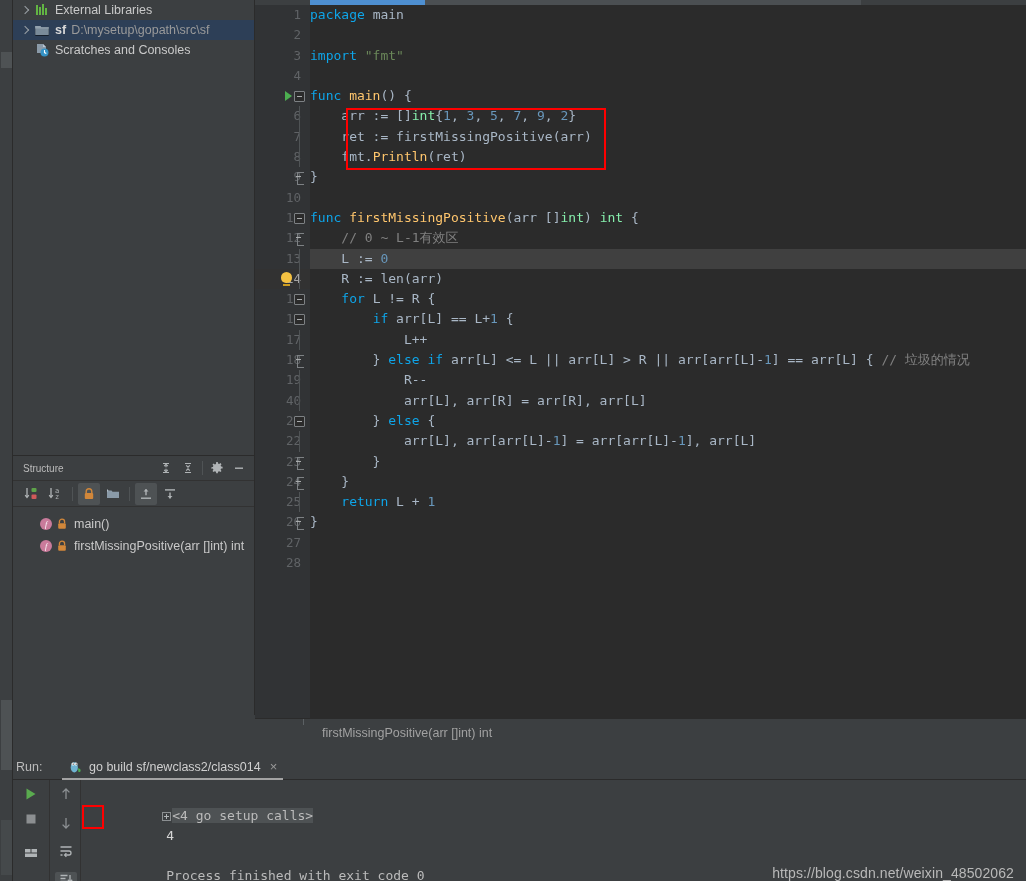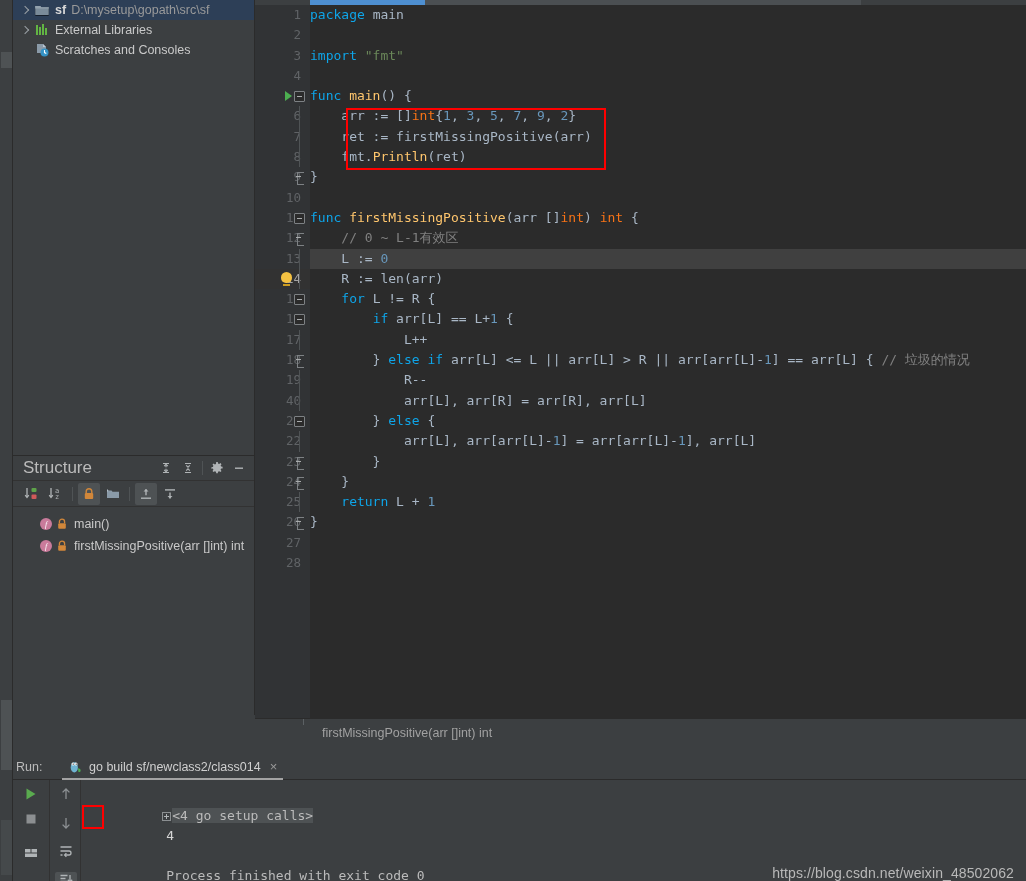--- a/index.html
+++ b/index.html
@@ -53,21 +53,21 @@
 
   
   .structure-panel{
     position:absolute; left:13px; top:455px; width:242px; height:260px;
     background:#3c3f41; border-right:1px solid #2b2b2b; border-top:1px solid #2b2b2b;
   }
   .sp-header{
     height:25px; display:flex; align-items:center; padding:0 4px 0 10px;
     border-bottom:1px solid #323232;
   }
-  .sp-title{ font-size:17px; color:#bbbbbb; flex:1; }
+  .sp-title{ font-size:10px; color:#bbbbbb; flex:1; }
   .sp-header .tool{ width:22px; height:22px; display:flex; align-items:center; justify-content:center; }
   .sp-divider{ width:1px; height:14px; background:#4f5355; margin:0 3px; }
   .sp-toolbar{
     height:26px; display:flex; align-items:center; padding-left:8px; gap:2px;
     border-bottom:1px solid #323232;
   }
   .sp-toolbar .tbtn{
     width:22px; height:22px; display:flex; align-items:center; justify-content:center;
     border-radius:2px;
   }
@@ -134,21 +134,21 @@
   }
   .vline{
     position:absolute; left:-11px; top:0; width:1px; height:20.3px; background:#4f5355;
   }
 
   
   .kw   { color:#0ea5e9; }
   .str  { color:#6a8759; }
   .num  { color:#6897bb; }
   .fn   { color:#ffc66d; }
-  .typ  { color:#f97316; }
+  .typ  { color:#86efac; }
   .pl   { color:#a9b7c6; }
   .cmt  { color:#808080; }
   .pkg  { color:#a9b7c6; }
 
   .red-box{
     position:absolute; border:2px solid #ff0000; pointer-events:none;
   }
 
   
   .breadcrumb{
@@ -219,46 +219,46 @@
 <div id="app">
 
   <div class="edge-strip">
     <div class="vtab t1"></div>
     <div class="vtab t2"></div>
     <div class="vtab t3"></div>
     <div class="vtab t4"></div>
   </div>
 
   <div class="project-panel">
-    <div class="tree-row selected">
-      <span class="chevron"></span>
-      <span class="ico">
-        <svg width="16" height="16" viewBox="0 0 16 16">
-          <path d="M1 4.2h5l1.2 1.3H15v7.2a.7.7 0 0 1-.7.7H1.7a.7.7 0 0 1-.7-.7z" fill="#8architecture"></path>
-          <path d="M1.2 4h5l1.2 1.3H14.8V12.4a.6.6 0 0 1-.6.6H1.8a.6.6 0 0 1-.6-.6z" fill="#7a8b99"></path>
-          <path d="M1.2 4h5l1.2 1.3H14.8v1.2H1.2z" fill="#93a2ae"></path>
-        </svg>
-      </span>
-      <span class="tree-label">
-        <span class="tree-name">sf</span>
-        <span class="tree-path">D:\mysetup\gopath\src\sf</span>
-      </span>
-    </div>
-
     <div class="tree-row">
       <span class="chevron"></span>
       <span class="ico">
         <svg width="16" height="16" viewBox="0 0 16 16">
           <rect x="2" y="3" width="2" height="10" fill="#62b543"></rect>
           <rect x="5" y="5" width="2" height="8" fill="#62b543"></rect>
           <rect x="8" y="2" width="2" height="11" fill="#62b543"></rect>
           <rect x="11" y="6" width="2" height="7" fill="#62b543"></rect>
         </svg>
       </span>
       <span class="tree-plain">External Libraries</span>
+    </div>
+
+    <div class="tree-row selected">
+      <span class="chevron"></span>
+      <span class="ico">
+        <svg width="16" height="16" viewBox="0 0 16 16">
+          <path d="M1 4.2h5l1.2 1.3H15v7.2a.7.7 0 0 1-.7.7H1.7a.7.7 0 0 1-.7-.7z" fill="#8architecture"></path>
+          <path d="M1.2 4h5l1.2 1.3H14.8V12.4a.6.6 0 0 1-.6.6H1.8a.6.6 0 0 1-.6-.6z" fill="#7a8b99"></path>
+          <path d="M1.2 4h5l1.2 1.3H14.8v1.2H1.2z" fill="#93a2ae"></path>
+        </svg>
+      </span>
+      <span class="tree-label">
+        <span class="tree-name">sf</span>
+        <span class="tree-path">D:\mysetup\gopath\src\sf</span>
+      </span>
     </div>
 
     <div class="tree-row">
       <span class="chevron empty"></span>
       <span class="ico">
         <svg width="16" height="16" viewBox="0 0 16 16">
           <path d="M3 2h6l3 3v6H3z" fill="#8a9aa8"></path>
           <path d="M9 2l3 3H9z" fill="#b9c6d2"></path>
           <circle cx="10.5" cy="10.5" r="4" fill="#3592c4"></circle>
           <path d="M10.5 8v2.6l1.8 1" stroke="#ffffff" stroke-width="1.1" fill="none"></path>

